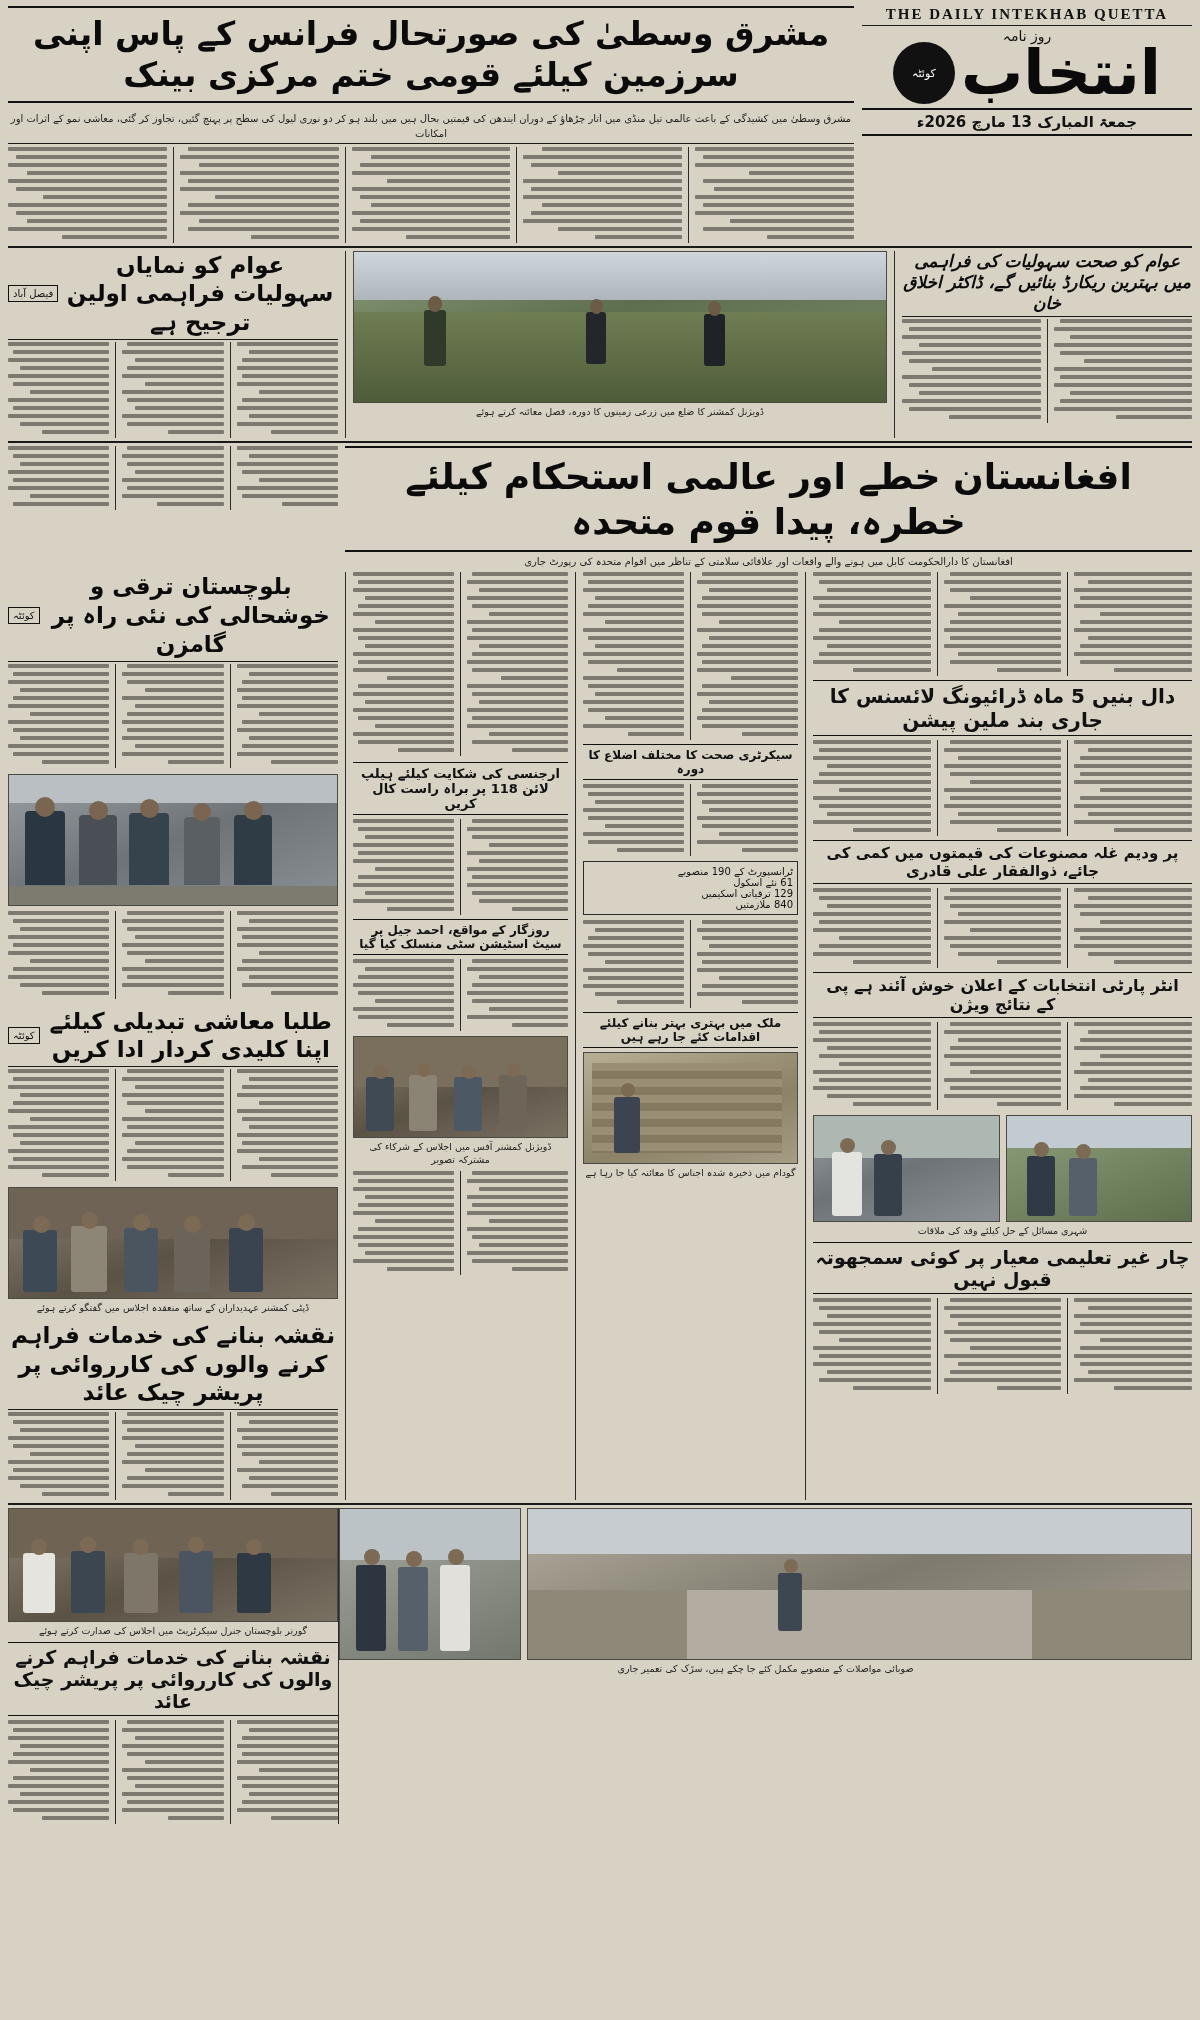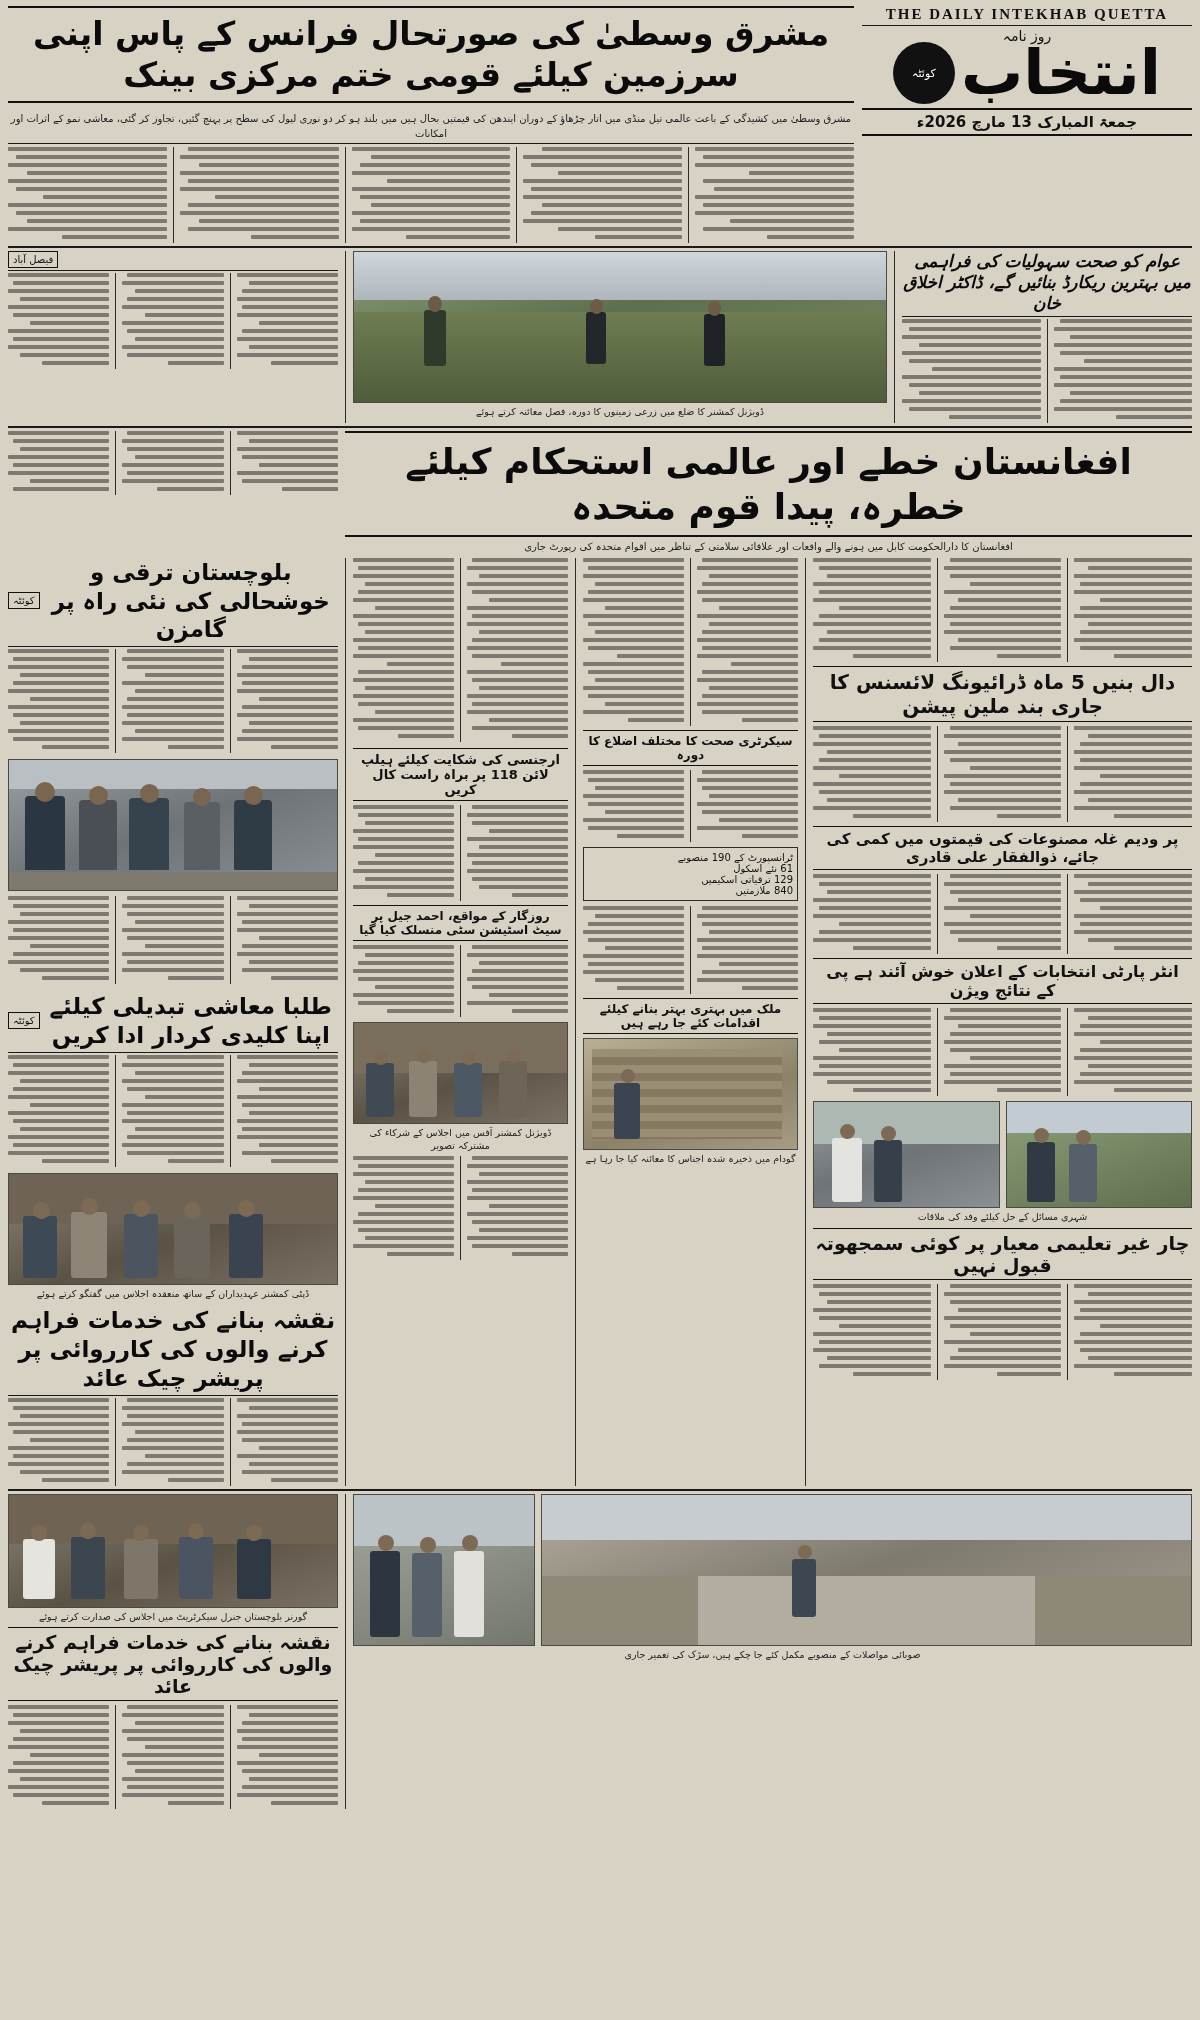--- a/index.html
+++ b/index.html
@@ -195,20 +195,21 @@
     </div>
   </div>
 
   <div class="rule hr1"></div>
 
   <div style="display:flex;gap:7px;align-items:flex-start;">
 
     <div style="flex:0 0 330px;">
       <div style="display:flex;align-items:center;gap:4px;">
         <div class="flagbox">فیصل آباد</div>
+        <div class="hd mid" style="flex:1">عوام کو نمایاں سہولیات فراہمی اولین ترجیح ہے</div>
       </div>
       <div class="rule hr2"></div>
       <div class="cols">
         <div class="col lines">
             <div class="ln s1"></div>
             <div class="ln s2"></div>
             <div class="ln s1"></div>
             <div class="ln s3"></div>
             <div class="ln s1"></div>
             <div class="ln s2"></div>
@@ -1140,21 +1141,21 @@
             <div class="ln s3"></div>
             <div class="ln s1"></div>
             <div class="ln s5"></div>
           </div>
       </div>
     </div>
   </div>
 
   <div class="rule hr1"></div>
 
-  <div style="display:flex;gap:7px;align-items:flex-start;">
+  <div style="display:flex;align-items:flex-start;">
 
     <div style="flex:0 0 330px;">
       <div class="photo indoor" style="height:112px">
         <div style="position:absolute;left:0;top:0;right:0;height:44%;background:#6f6454"></div>
         <div class="fig" style="left:14px;top:44px;width:32px;height:60px;background:#e6e4df"></div>
         <div class="fig" style="left:22px;top:30px;width:16px;height:16px;border-radius:50%;background:#7d6a54"></div>
         <div class="fig" style="left:62px;top:42px;width:34px;height:62px;background:#3b4650"></div>
         <div class="fig" style="left:71px;top:28px;width:16px;height:16px;border-radius:50%;background:#7d6a54"></div>
         <div class="fig" style="left:115px;top:44px;width:34px;height:60px;background:#7e7669"></div>
         <div class="fig" style="left:124px;top:30px;width:16px;height:16px;border-radius:50%;background:#7d6a54"></div>

